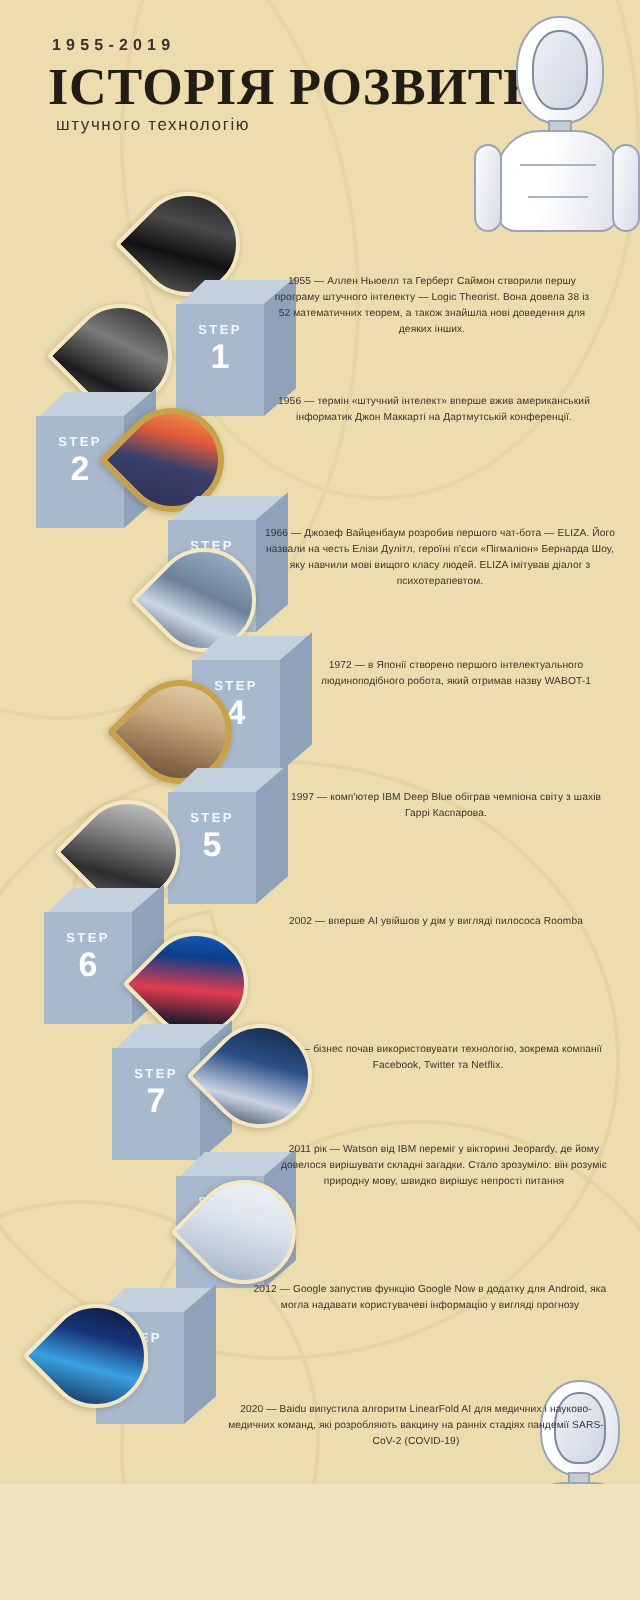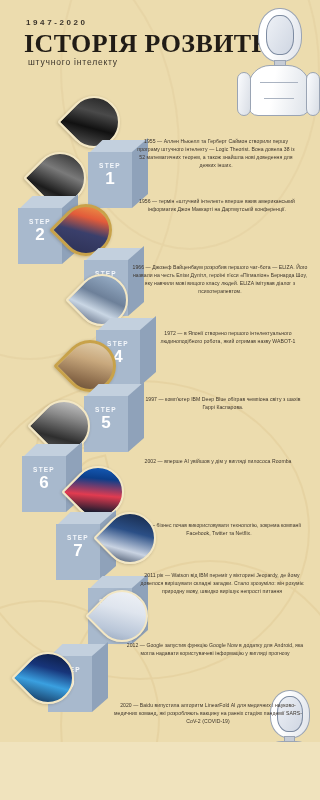--- a/index.html
+++ b/index.html
@@ -150,23 +150,23 @@
   <div class="swirl sw2"></div>
   <div class="swirl sw3"></div>
   <div class="swirl sw4"></div>
   <div class="swirl sw5"></div>
   <div class="leaf lf1"></div>
   <div class="leaf lf2"></div>
   <div class="leaf lf3"></div>
   <div class="leaf lf4"></div>
 
   <div class="header">
-    <div class="eyebrow">1947-2020</div>
+    <div class="eyebrow">1955-2019</div>
     <div class="title">ІСТОРІЯ РОЗВИТКУ</div>
-    <div class="subtitle">штучного інтелекту</div>
+    <div class="subtitle">штучного технологію</div>
   </div>
 
   <div class="robot robot-top">
     <div class="head" style="left:22px; top:2px;  width:44px; height:54px;"></div>
     <div class="visor" style="left:30px; top:9px;  width:28px; height:40px;"></div>
     <div class="neck" style="left:38px; top:54px; width:12px; height:7px;"></div>
     <div class="torso" style="left:12px; top:59px; width:62px; height:51px;"></div>
     <div class="arm" style="left:1px;  top:66px; width:14px; height:44px;"></div>
     <div class="arm" style="left:70px; top:66px; width:14px; height:44px;"></div>
     <div class="seam" style="left:24px; top:76px; width:38px;"></div>

